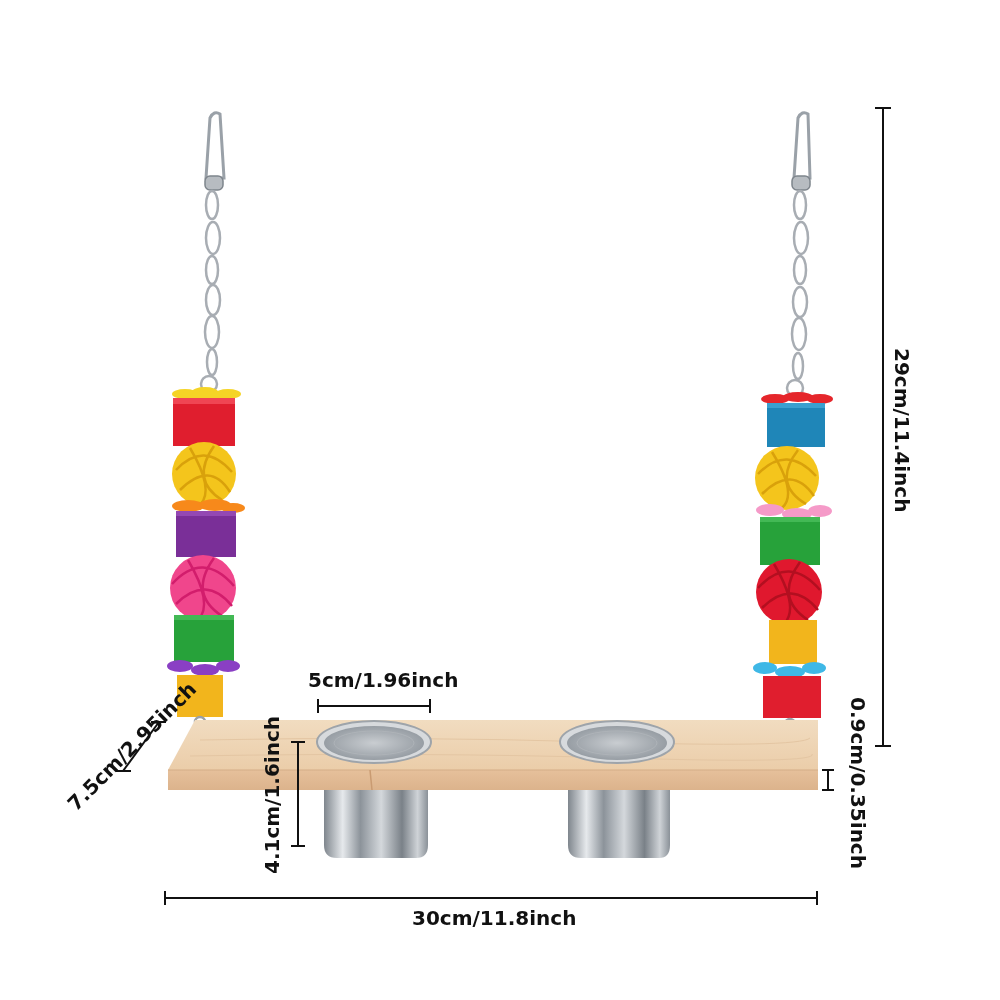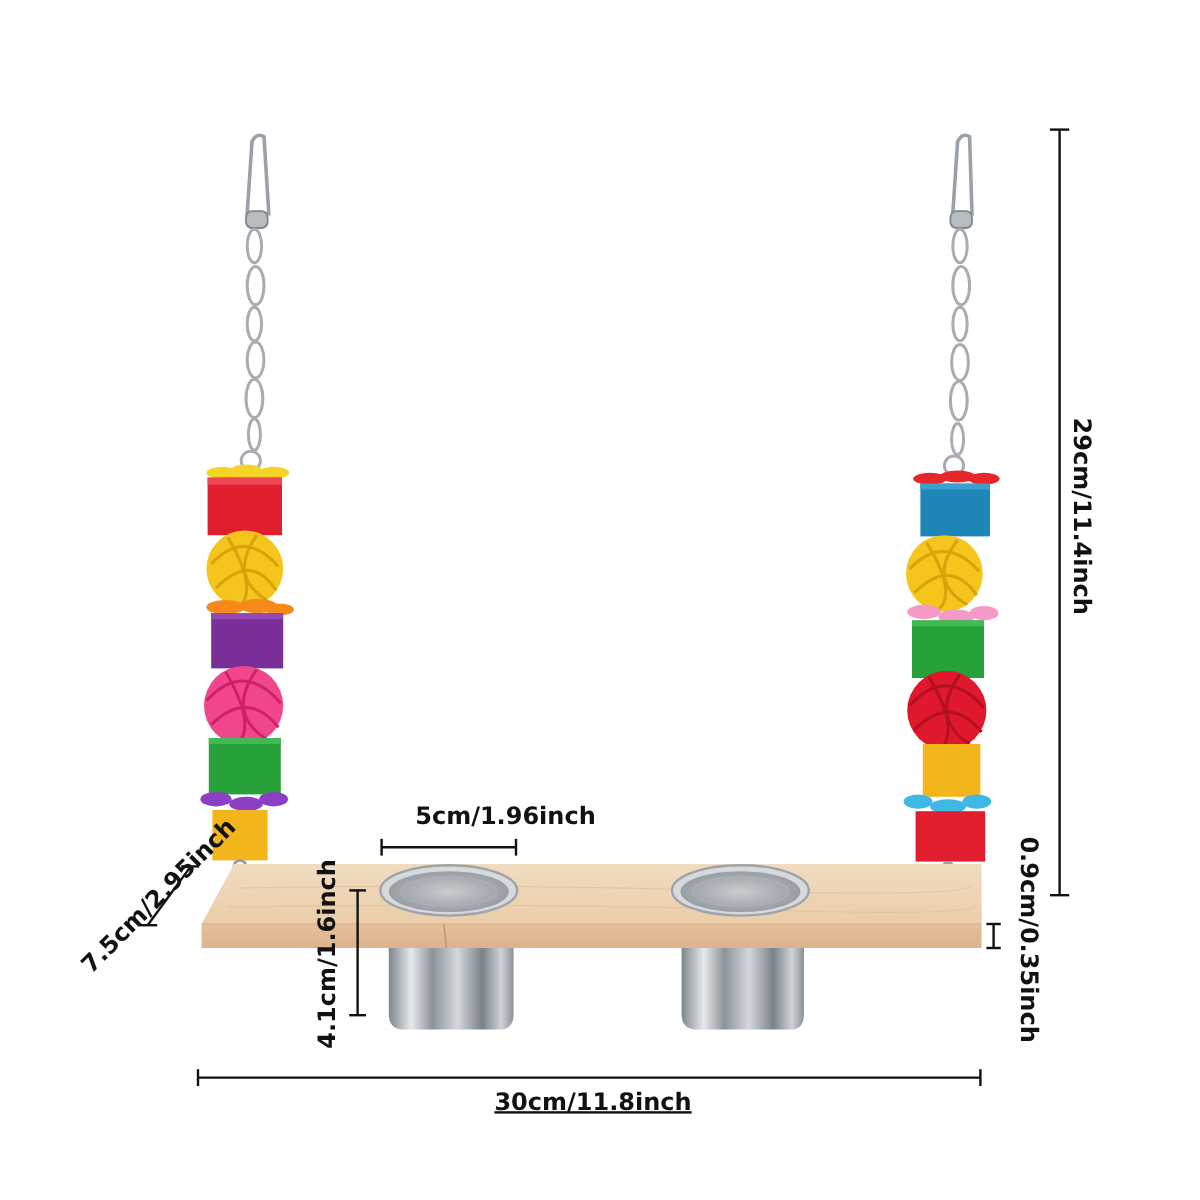--- a/index.html
+++ b/index.html
@@ -217,23 +217,23 @@
       </g>
 
       <g>
         <line x1="165" y1="898" x2="817" y2="898"></line>
         <line x1="165" y1="891" x2="165" y2="905"></line>
         <line x1="817" y1="891" x2="817" y2="905"></line>
       </g>
     </g>
   </svg>
 
-  <div class="dim-label" style="left:308px; top:670px;margin-left:38px;">5cm/1.96inch</div>
-
-  <div class="dim-label" style="left:412px; top:908px;text-decoration:underline;">30cm/11.8inch</div>
+  <div class="dim-label" style="left:308px; top:670px;">5cm/1.96inch</div>
+
+  <div class="dim-label" style="left:412px; top:908px;">30cm/11.8inch</div>
 
   <div class="dim-label rot-cw" style="left:912px; top:348px;">29cm/11.4inch</div>
 
   <div class="dim-label rot-cw" style="left:868px; top:697px;">0.9cm/0.35inch</div>
 
   <div class="dim-label rot-ccw" style="left:262px; top:874px;">4.1cm/1.6inch</div>
 
   <div class="dim-label rot-diag" style="left:64px; top:800px;">7.5cm/2.95inch</div>
 
 </div>

